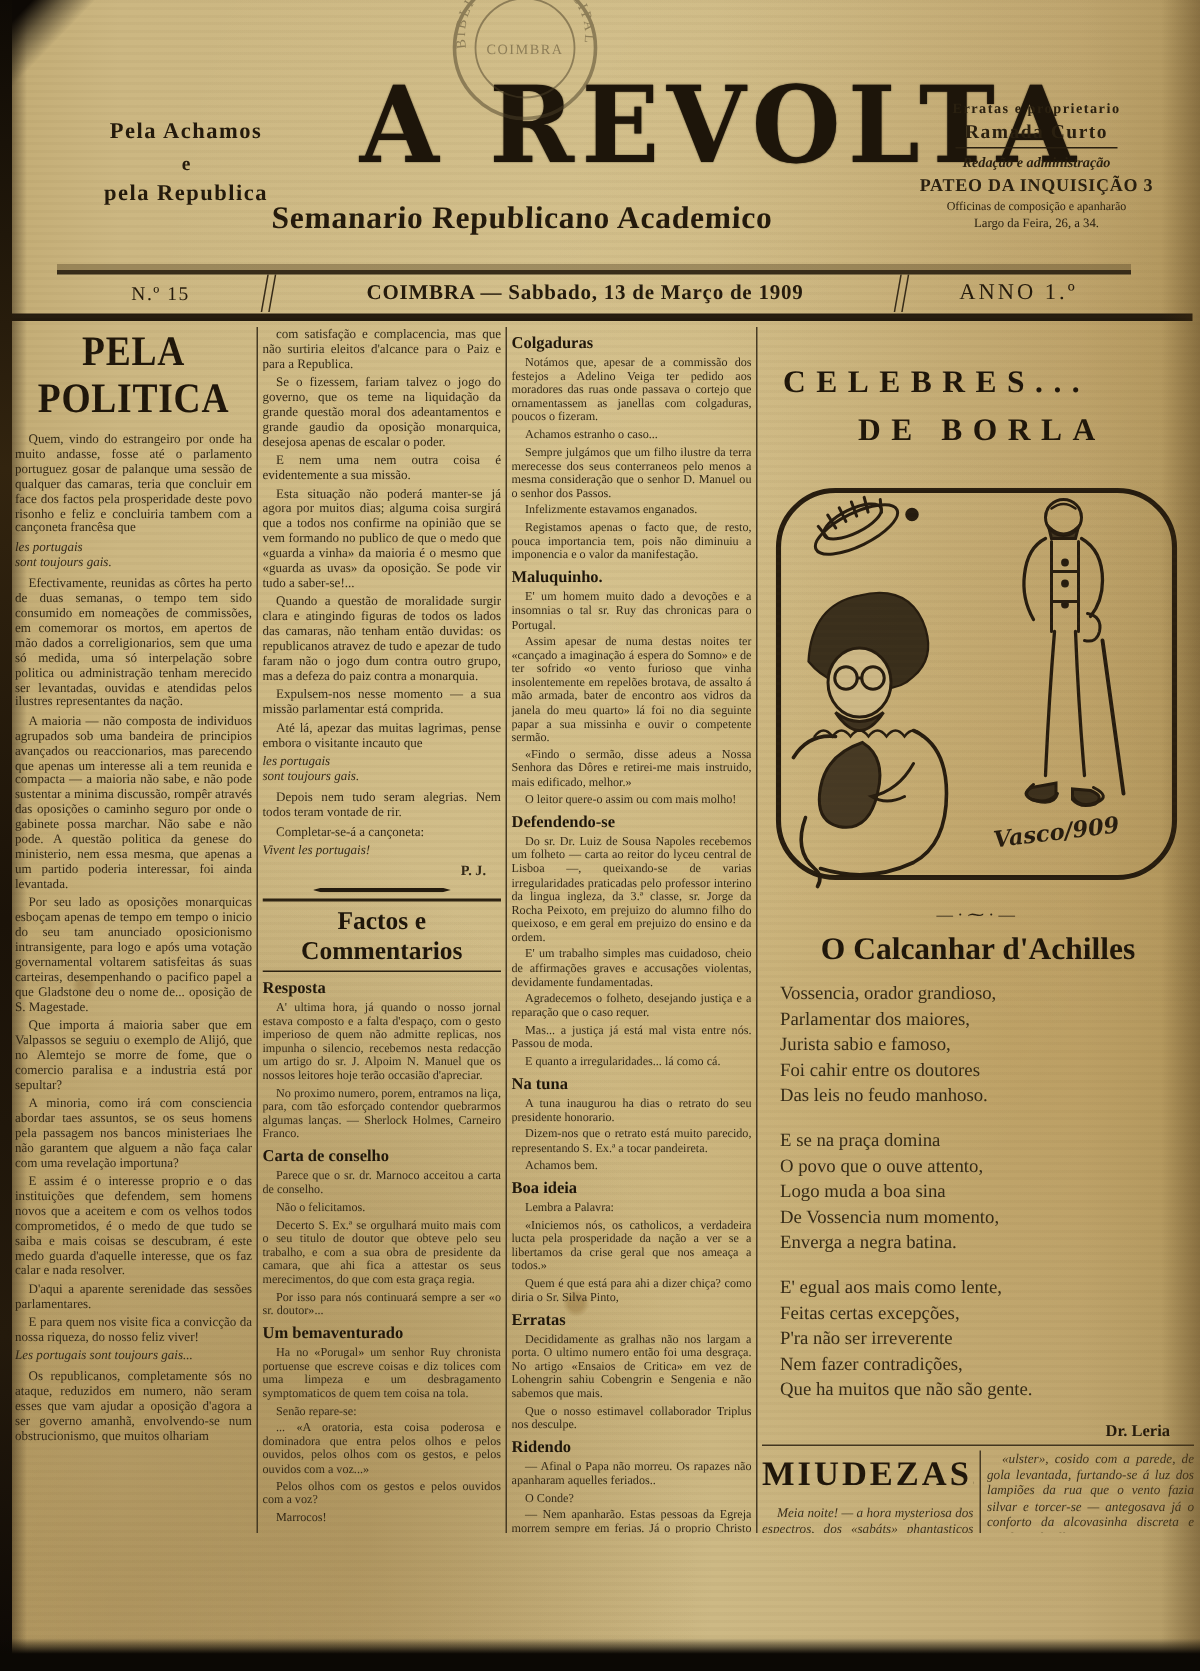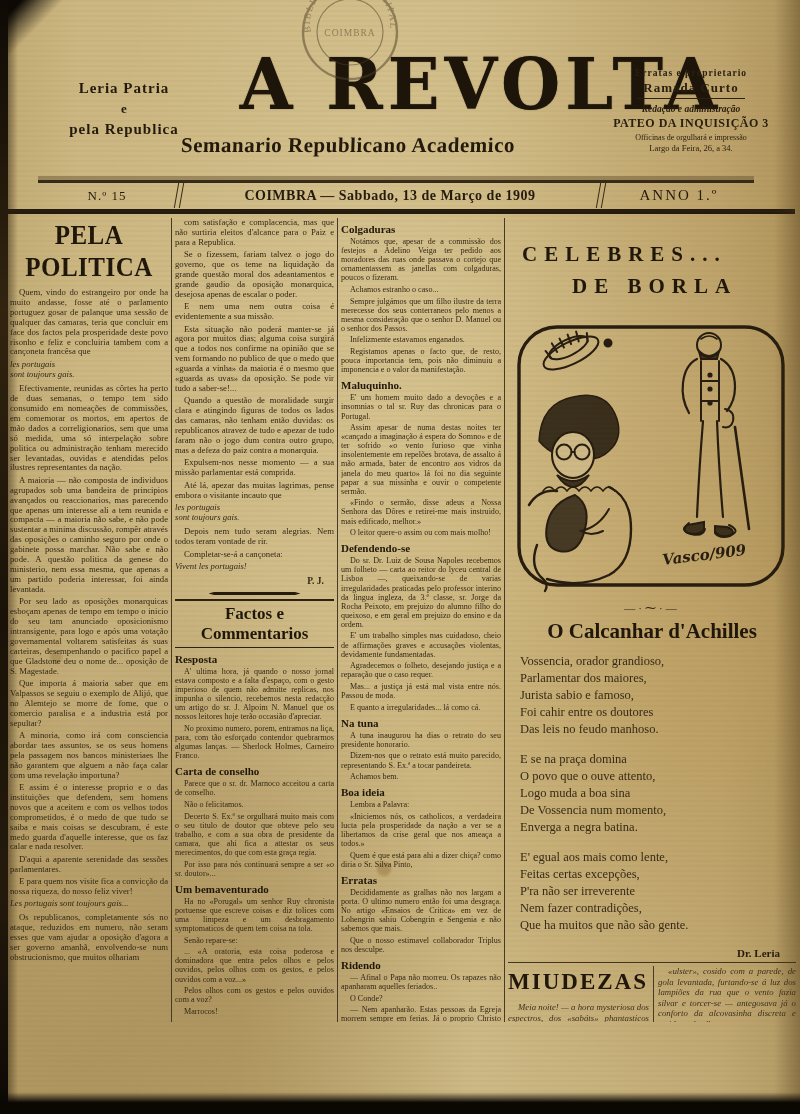--- a/index.html
+++ b/index.html
@@ -118,32 +118,32 @@
       <circle cx="52" cy="52" r="33" fill="none" stroke="#4c4028" stroke-width="1.2"></circle>
       <text font-size="9.5" font-family="Liberation Serif, serif" fill="#4c4028" letter-spacing="1.5">
         <textPath href="#arcTop" startOffset="4">BIBLIOTECA MUNICIPAL</textPath>
       </text>
       <text x="52" y="56" text-anchor="middle" font-size="9.5" font-family="Liberation Serif, serif" fill="#4c4028" letter-spacing="1">COIMBRA</text>
     </svg>
   </div>
 
   <div class="mast">
     <div class="slogan">
-      <div class="l1">Leria Patria</div>
+      <div class="l1">Pela Achamos</div>
       <div class="l2">e</div>
       <div class="l3">pela Republica</div>
     </div>
     <div class="bigtitle">A REVOLTA</div>
     <div class="subtitle">Semanario Republicano Academico</div>
     <div class="mastinfo">
       <div class="mi1">Erratas e proprietario</div>
       <div><span class="mi2">Ramada Curto</span></div>
       <div class="mi3">Redação e administração</div>
       <div class="mi4">PATEO DA INQUISIÇÃO 3</div>
-      <div class="mi5">Officinas de orgulhará e impressão</div>
+      <div class="mi5">Officinas de composição e apanharão</div>
       <div class="mi6">Largo da Feira, 26, a 34.</div>
     </div>
   </div>
 
   <div class="dateline">
     <div class="dl-left">N.º 15</div>
     <div class="dl-sep"></div>
     <div class="dl-center">COIMBRA — Sabbado, 13 de Março de 1909</div>
     <div class="dl-sep"></div>
     <div class="dl-right">ANNO 1.º</div>

